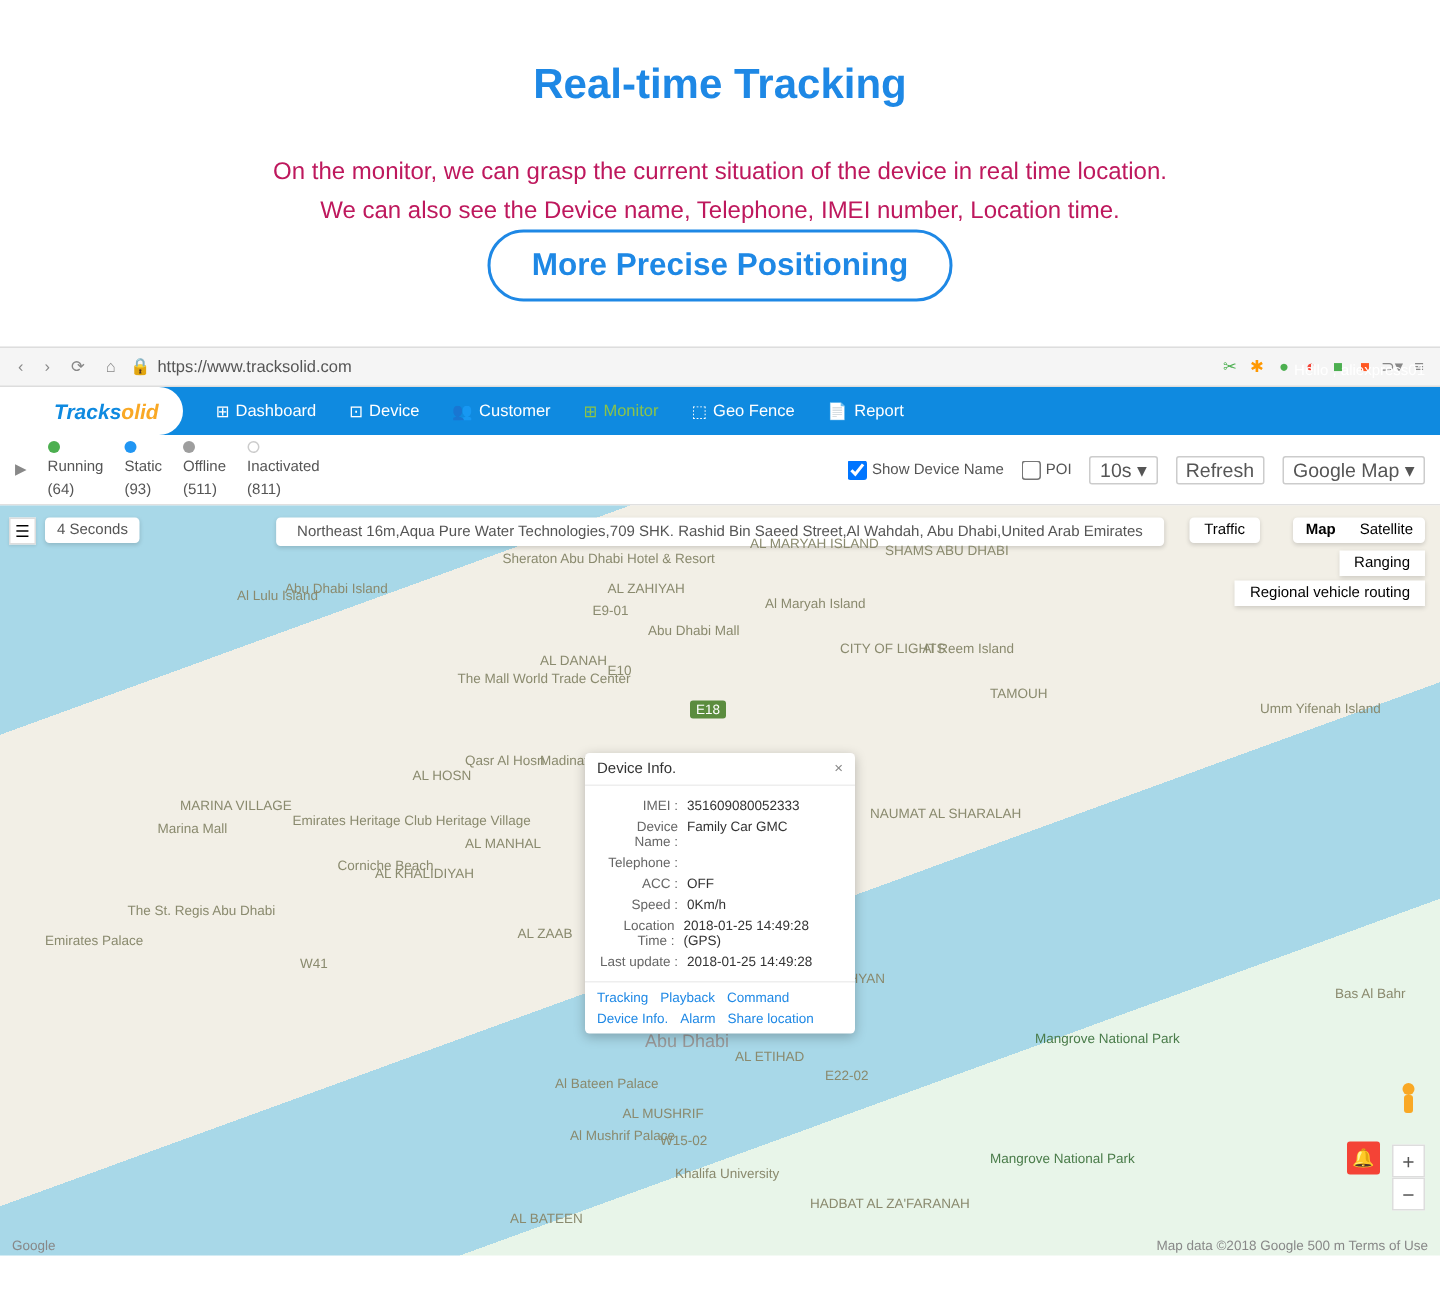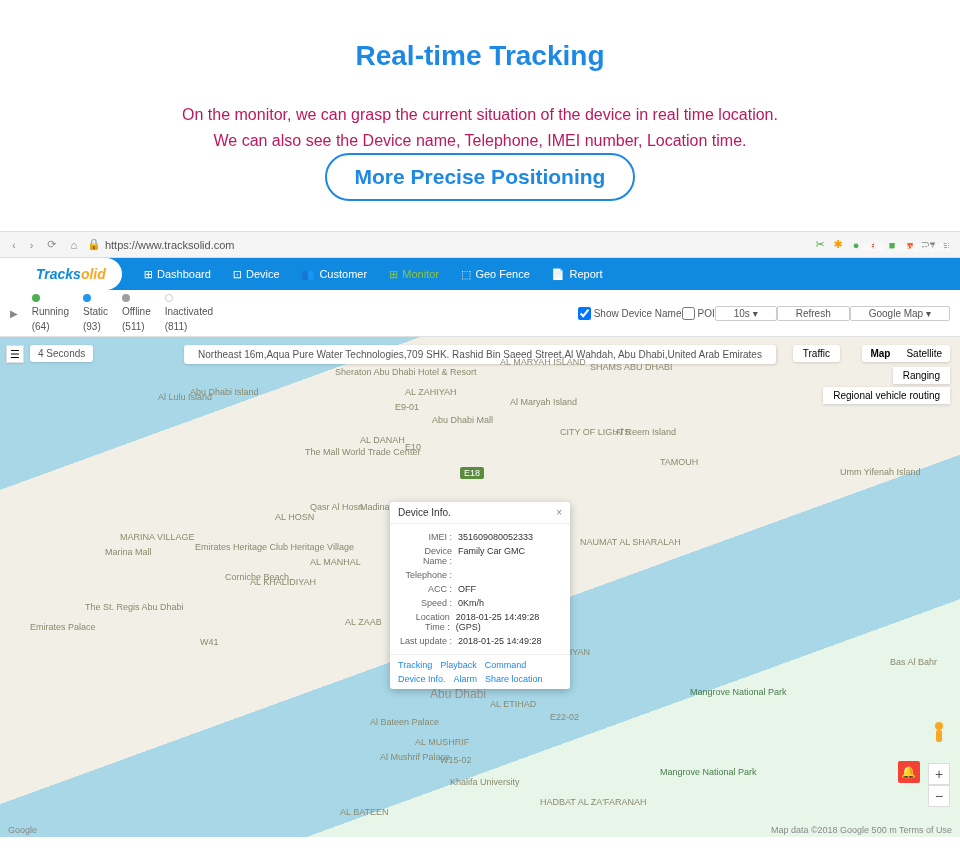--- a/index.html
+++ b/index.html
@@ -28,23 +28,23 @@
 .header-right { margin-left: auto; display: flex; flex-direction: column; align-items: flex-end; padding-right: 10px; font-size: 10px; line-height: 1.3; gap: 40px; }
 .header-right .row2 { display: flex; gap: 10px; }
 
 .status-bar { display: flex; align-items: center; padding: 4px 10px; background: #fff; border-bottom: 1px solid #e0e0e0; font-size: 10px; color: #555; gap: 14px; }
 .status-item { display: flex; align-items: flex-start; gap: 4px; flex-direction: column; }
 .dot { width: 8px; height: 8px; border-radius: 50%; display: inline-block; }
 .dot.green { background: #4caf50; }
 .dot.blue { background: #2196f3; }
 .dot.gray { background: #9e9e9e; }
 .dot.white { background: #fff; border: 1px solid #ccc; }
-.status-right { margin-left: auto; display: flex; align-items: center; gap: 0; }
+.status-right { margin-left: auto; display: flex; align-items: center; gap: 12px; }
 .status-right label { display: flex; align-items: center; gap: 3px; }
-.mini-btn { border: 1px solid #ccc; padding: 1px 18px; border-radius: 2px; background: #fff; cursor: pointer; font-size: 10px; }
+.mini-btn { border: 1px solid #ccc; padding: 1px 6px; border-radius: 2px; background: #fff; cursor: pointer; font-size: 13px; }
 
 .map-area { position: relative; height: 500px; background: linear-gradient(160deg, #a8d8e8 0%, #a8d8e8 18%, #f2efe6 18%, #f2efe6 55%, #a8d8e8 55%, #a8d8e8 72%, #e8f5e9 72%); overflow: hidden; }
 
 .info-bar { position: absolute; top: 8px; left: 50%; transform: translateX(-50%); background: #fff; padding: 4px 14px; font-size: 10px; color: #555; border-radius: 3px; box-shadow: 0 1px 3px rgba(0,0,0,0.15); white-space: nowrap; }
 .seconds-box { position: absolute; top: 8px; left: 30px; background: #fff; padding: 3px 8px; font-size: 10px; color: #555; border-radius: 3px; box-shadow: 0 1px 3px rgba(0,0,0,0.15); }
 .traffic-btn { position: absolute; top: 8px; right: 120px; background: #fff; padding: 3px 10px; font-size: 10px; border-radius: 3px; box-shadow: 0 1px 3px rgba(0,0,0,0.15); cursor: pointer; }
 .maptype { position: absolute; top: 8px; right: 10px; background: #fff; font-size: 10px; border-radius: 3px; box-shadow: 0 1px 3px rgba(0,0,0,0.15); display: flex; }
 .maptype span { padding: 3px 8px; cursor: pointer; }
 .maptype span:first-child { font-weight: bold; }
 .map-extra { position: absolute; right: 10px; background: #fff; font-size: 10px; padding: 3px 10px; box-shadow: 0 1px 3px rgba(0,0,0,0.15); cursor: pointer; }

